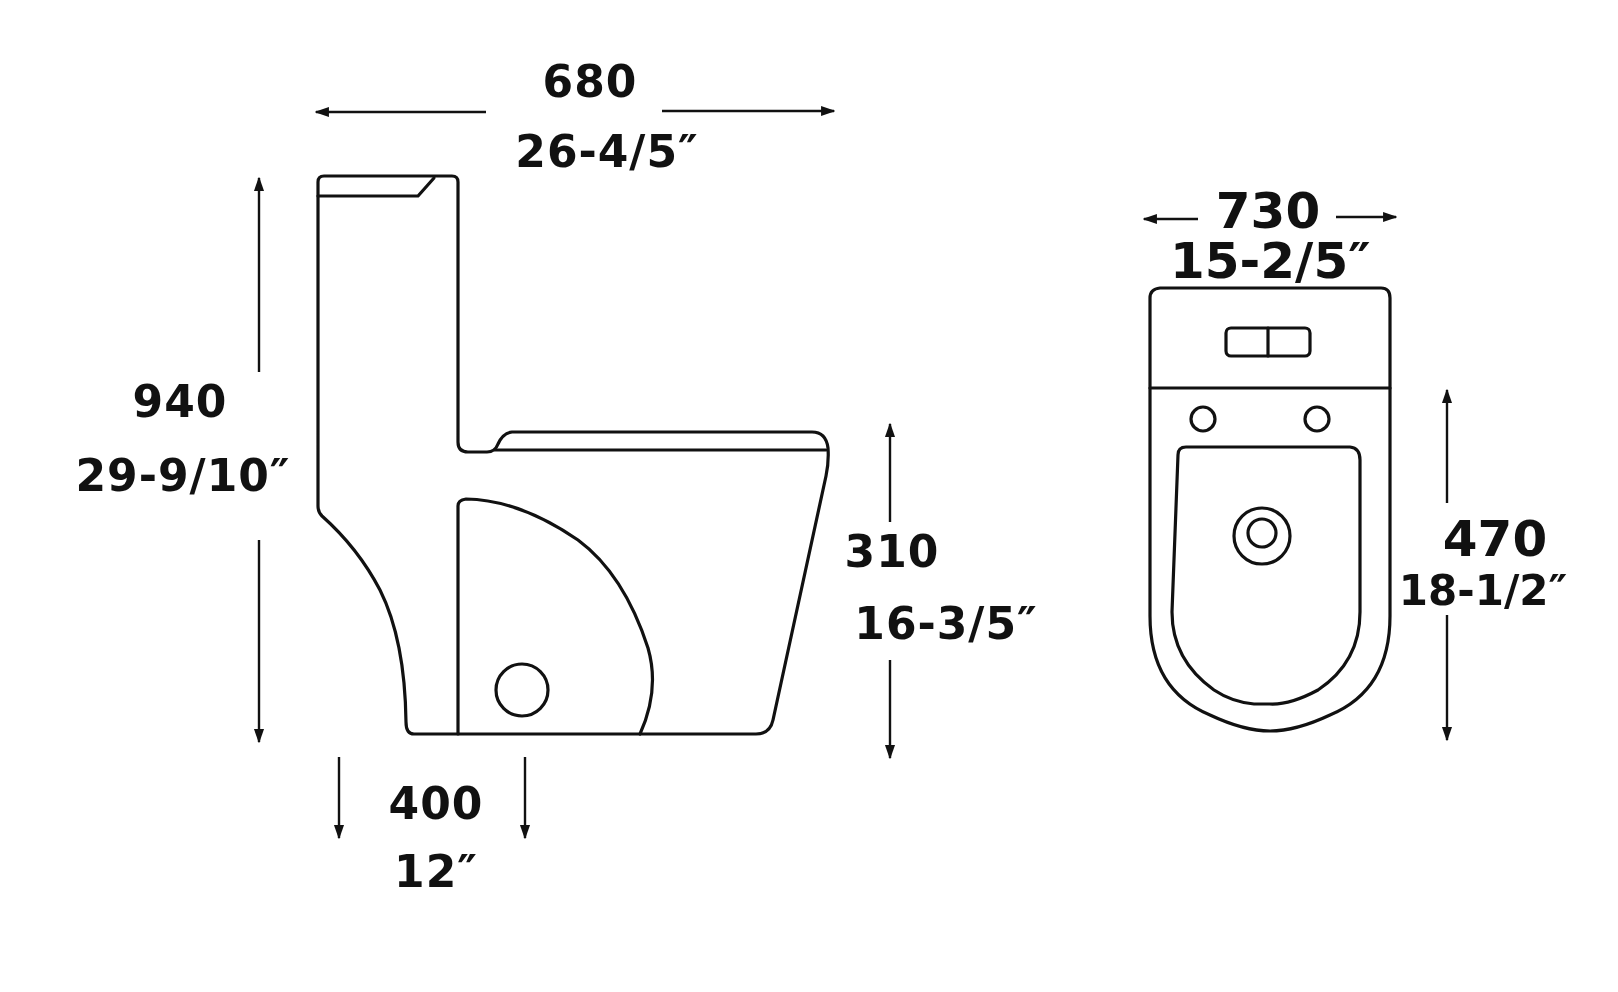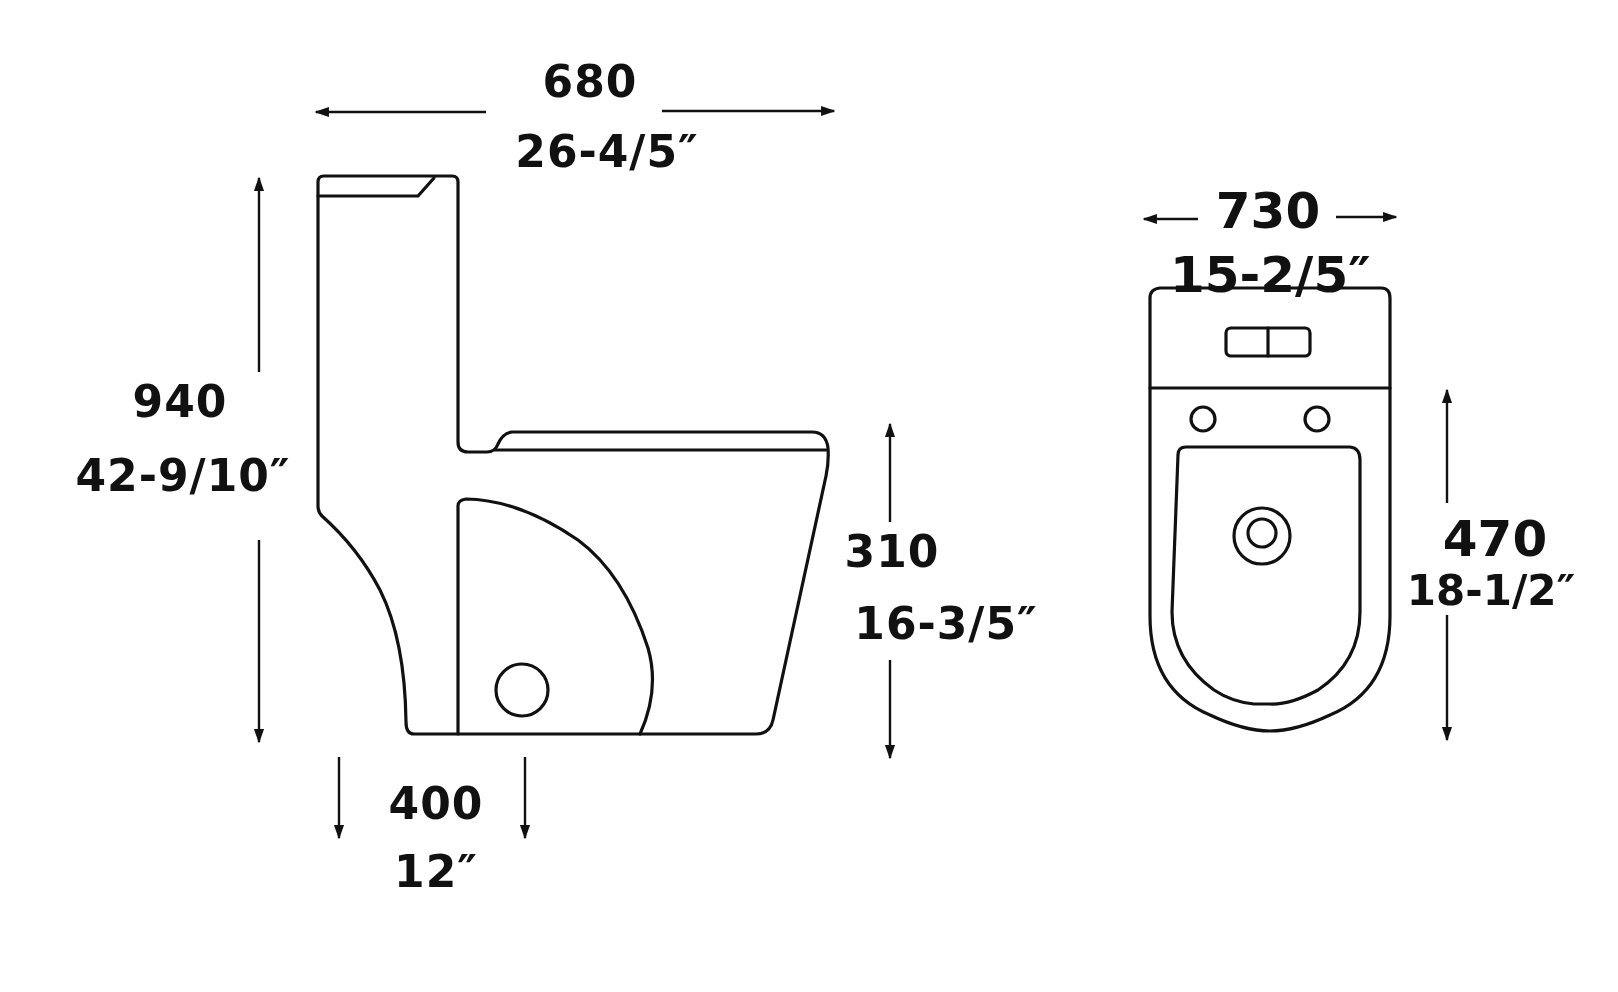--- a/index.html
+++ b/index.html
@@ -40,21 +40,21 @@
       position: absolute;
       color: #111111;
       font-weight: bold;
       white-space: nowrap;
       line-height: 1;
       text-align: center;
       font-family: "DejaVu Sans", "Liberation Sans", sans-serif;
     }
     .big { font-size: 44px; letter-spacing: 1px; }
     .mid { font-size: 50px; }
-    .sm  { font-size: 42px; margin-left: 8px; }
+    .sm  { font-size: 42px; }
   </style>
 </head>
 <body>
 
 <div>
 
   <svg id="canvas" viewBox="0 0 1618 992" xmlns="http://www.w3.org/2000/svg">
     <defs>
       <marker id="arrow" viewBox="0 0 10 10" refX="9" refY="5" markerWidth="6" markerHeight="6" orient="auto-start-reverse">
         <path d="M0,1.5 L10,5 L0,8.5 z" class="arrowhead"></path>
@@ -163,27 +163,27 @@
     <g>
       <line class="dimline" x1="1447" y1="503" x2="1447" y2="390" marker-end="url(#arrow)"></line>
       <line class="dimline" x1="1447" y1="615" x2="1447" y2="740" marker-end="url(#arrow)"></line>
     </g>
   </svg>
 
   <div class="label big" style="left:520px; top:60px; width:140px;">680</div>
   <div class="label big" style="left:470px; top:130px; width:250px;margin-left:12px;">26-4/5″</div>
 
   <div class="label big" style="left:110px; top:380px; width:140px;">940</div>
-  <div class="label big" style="left:38px; top:454px; width:290px;">42-9/10″</div>
+  <div class="label big" style="left:38px; top:454px; width:290px;">29-9/10″</div>
 
   <div class="label big" style="left:832px; top:530px; width:120px;">310</div>
   <div class="label big" style="left:826px; top:602px; width:240px;">16-3/5″</div>
 
   <div class="label big" style="left:366px; top:782px; width:140px;">400</div>
   <div class="label big" style="left:376px; top:850px; width:120px;">12″</div>
 
   <div class="label mid" style="left:1206px; top:186px; width:124px;">730</div>
-  <div class="label mid" style="left:1170px; top:250px; width:200px;">15-2/5″</div>
+  <div class="label mid" style="left:1170px; top:236px; width:200px;">15-2/5″</div>
 
   <div class="label mid" style="left:1440px; top:514px; width:110px;">470</div>
   <div class="label sm" style="left:1398px; top:570px; width:170px;">18-1/2″</div>
 
 </div>
 
 </body></html>

